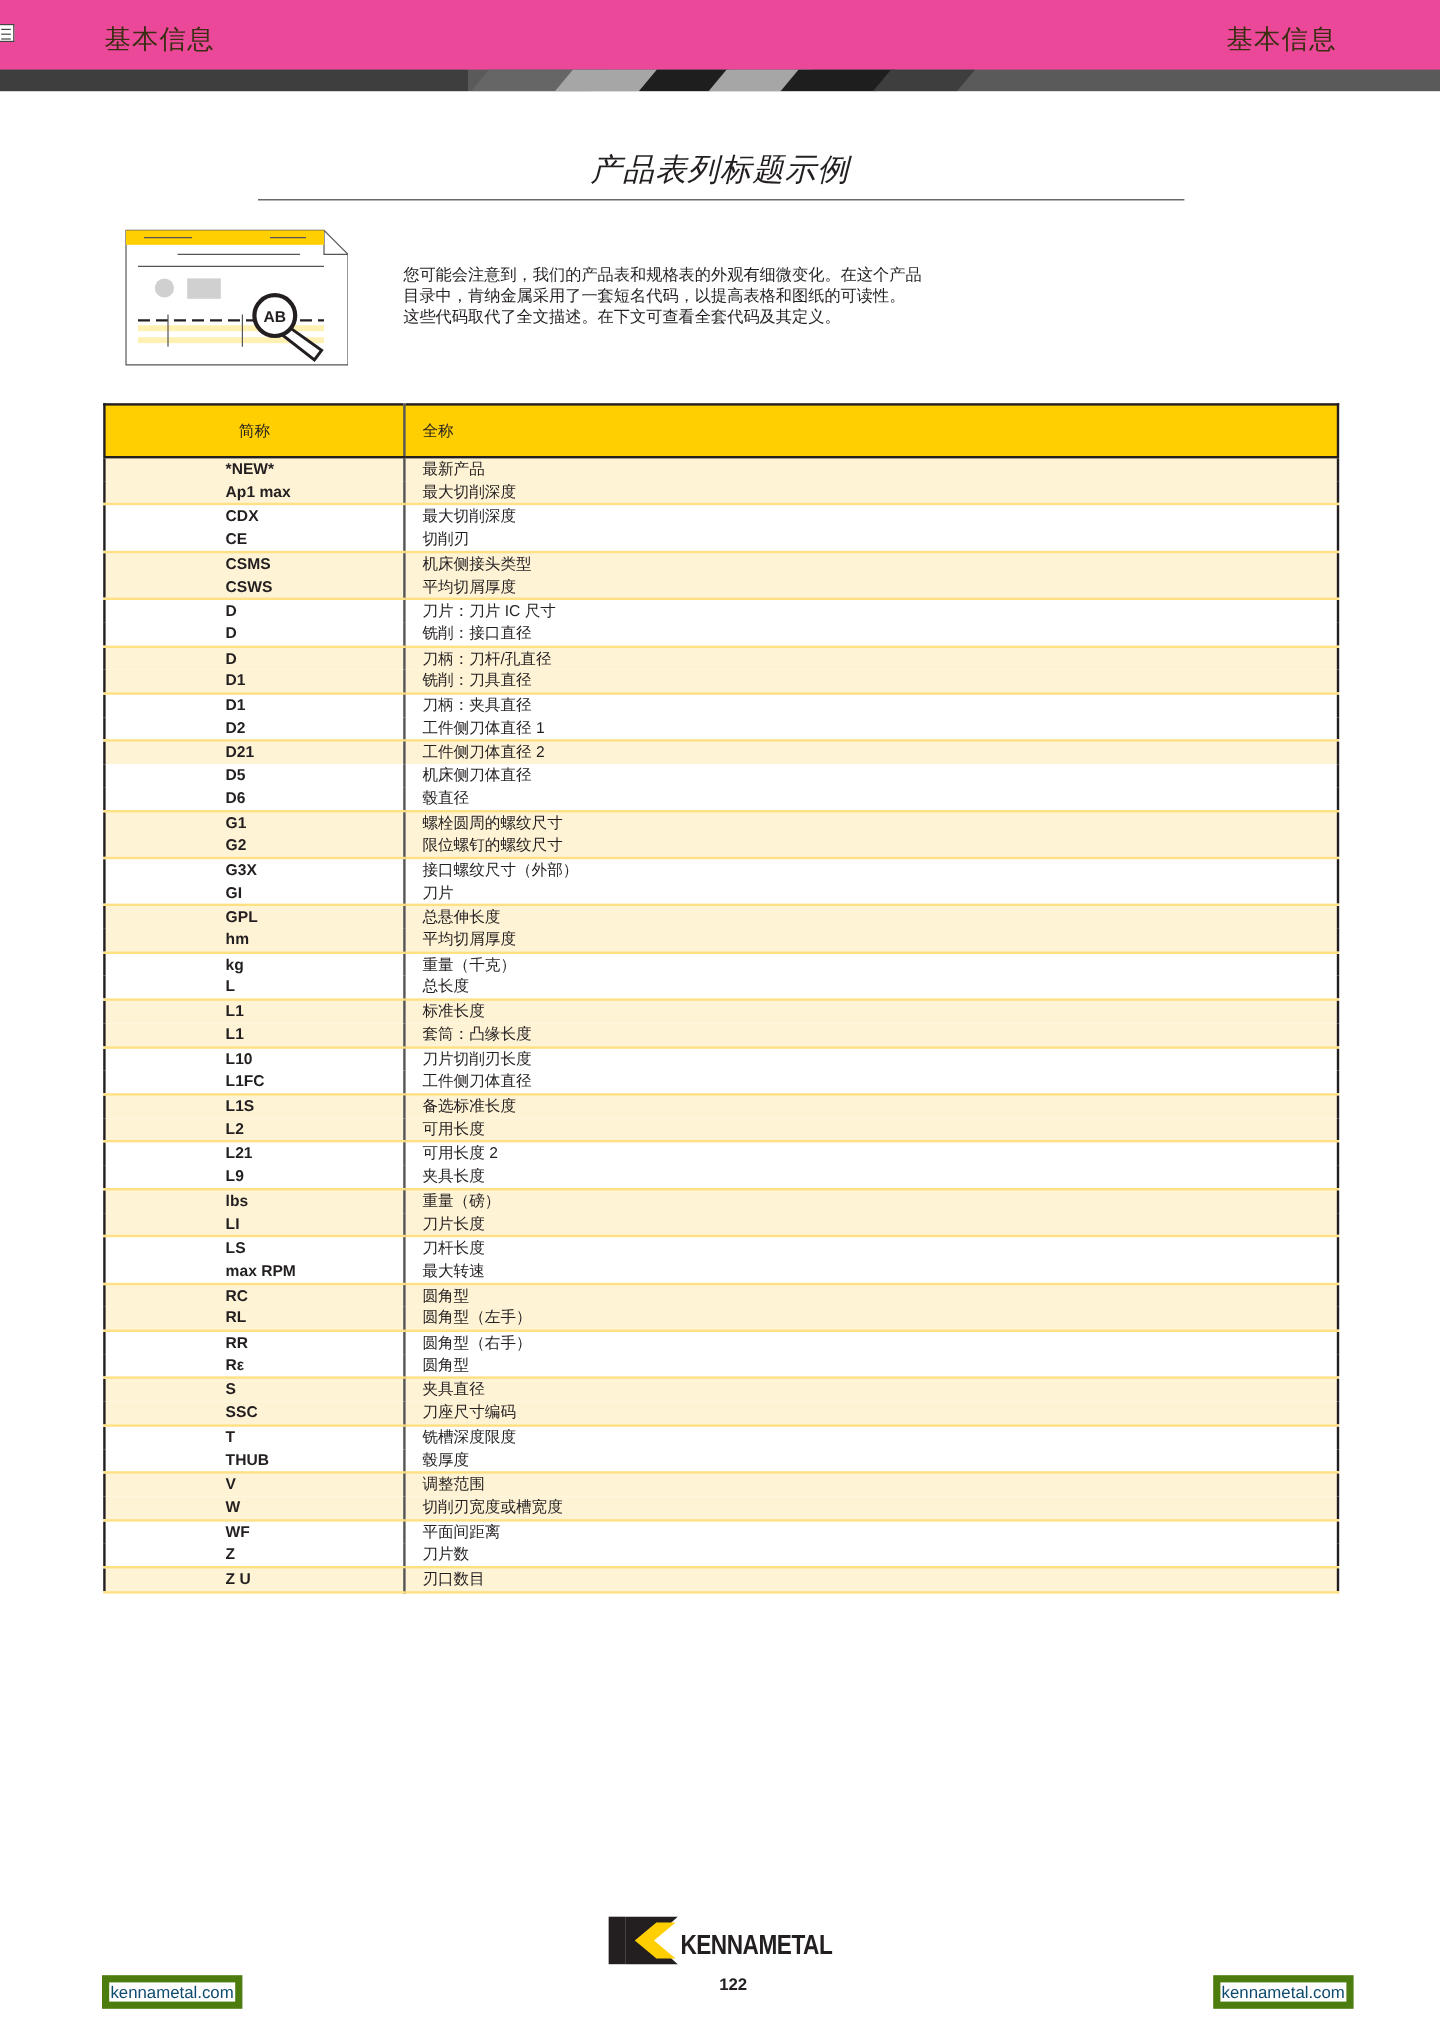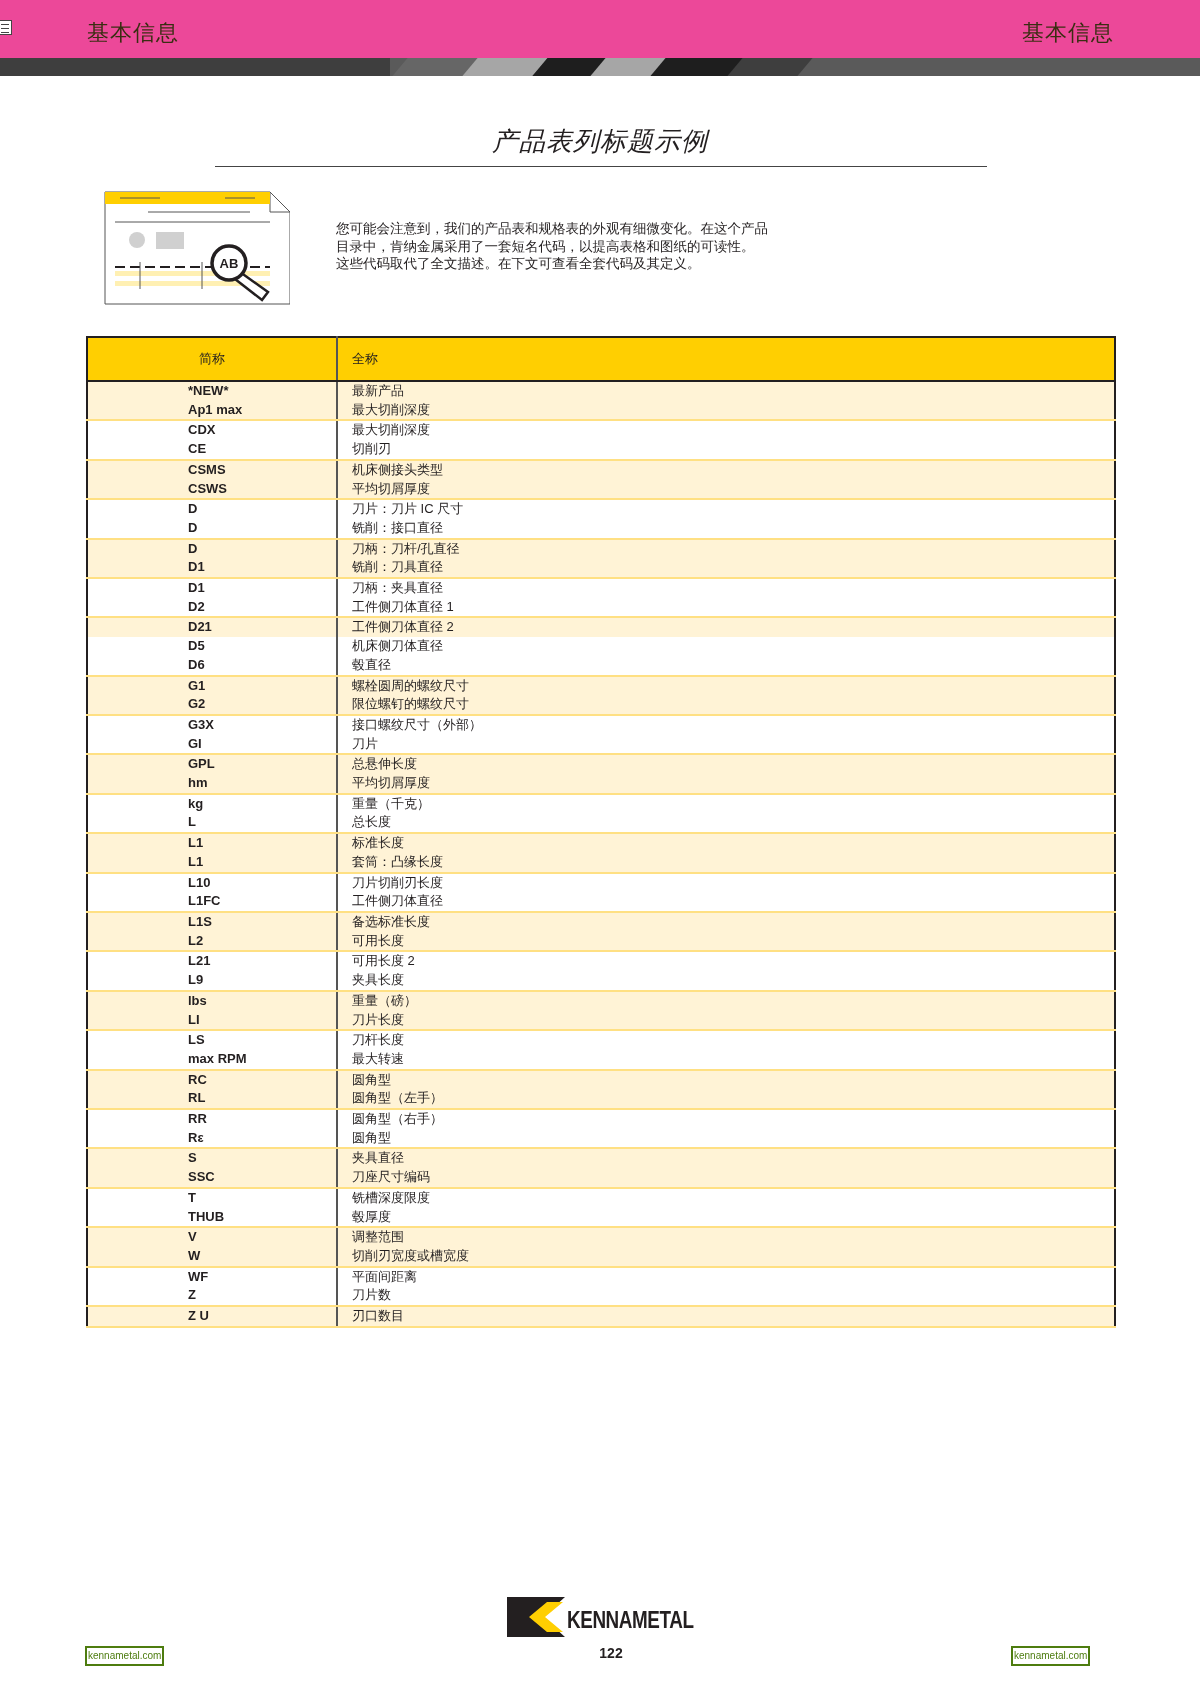--- a/index.html
+++ b/index.html
@@ -23,21 +23,21 @@
   table.codes th.c2 { padding-left: 14px; }
   table.codes td { padding: 0; height: 18.7px; line-height: 18.7px; vertical-align: middle; }
   table.codes td.c1 { padding-left: 100px; font-weight: bold; border-right: 2px solid #555; font-size: 13px; }
   table.codes td.c2 { padding-left: 14px; }
   tr.band-a td { background: #fff3d6; }
   tr.band-b td { background: #ffffff; }
   tr.grp-end td { border-bottom: 2px solid #ffe083; }
   .logo { position: absolute; left: 507px; top: 1597px; width: 204px; height: 40px; }
   .logo .ktext { position: absolute; left: 60px; top: 10px; font-size: 23px; font-weight: bold; letter-spacing: -0.5px; color: #231f20; transform: scaleX(0.82); transform-origin: left; }
   .pagenum { position: absolute; left: 0; width: 1222px; top: 1645px; text-align: center; font-size: 14px; font-weight: bold; }
-  .site-link { position: absolute; top: 1646px; font-size: 10px; color: #4d7c0f; border: 2px solid #4d7c0f; padding: 0 1px; line-height: 16px; text-decoration: none; }
+  .site-link { position: absolute; top: 1646px; font-size: 14px; color: #0c4a6e; border: 6px solid #4d7c0f; padding: 0 1px; line-height: 16px; text-decoration: none; }
   .site-left { left: 85px; }
   .site-right { left: 1011px; }
 </style>
 </head>
 <body>
 
 <div class="topbar">
   <span class="note-icon">
       <i></i>
       <i></i>

